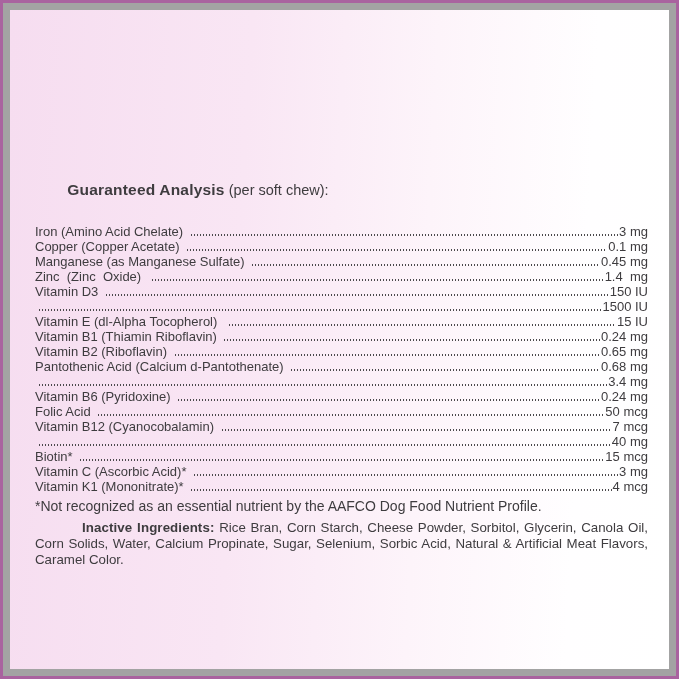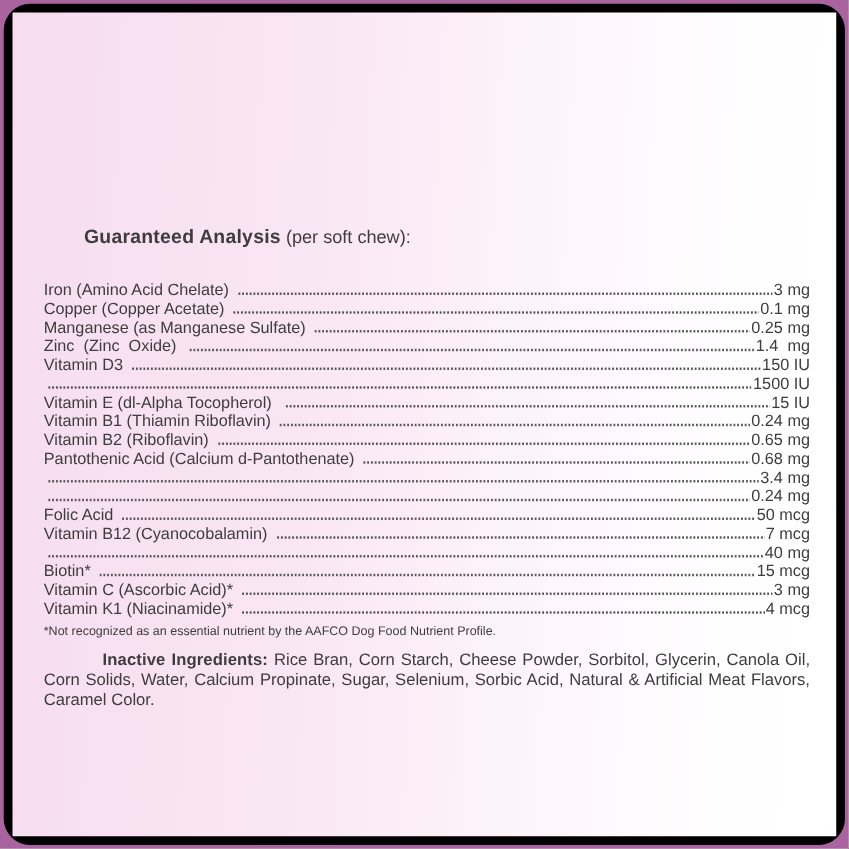--- a/index.html
+++ b/index.html
@@ -5,23 +5,22 @@
   html, body { margin: 0; padding: 0; background: #ffffff; }
   .frame {
     box-sizing: border-box;
     width: 679px; height: 679px;
     background: #a9639f;           
     padding: 3px;
   }
   .frame-inner {
     box-sizing: border-box;
     width: 100%; height: 100%;
-    background: #000000;           
+    background: #a3a3a3;           
     padding: 7px;
-    border-radius: 21px;
   }
   .content {
     box-sizing: border-box;
     width: 100%; height: 100%;
     background: linear-gradient(93deg, #f6ddf0 0%, #f9e6f4 35%, #fdf4fa 62%, #fffeff 85%, #ffffff 100%);
     padding: 154px 21px 0 25px;
     font-family: "Liberation Sans", sans-serif;
     color: #3e3c3f;
     overflow: hidden;
   }
@@ -47,21 +46,21 @@
     min-width: 6px;
     align-self: stretch;
     margin: 0 1px 0 3px;
     background-image: radial-gradient(circle, #4c4a4d 0.85px, rgba(0,0,0,0) 1.05px);
     background-size: 3px 2.4px;
     background-repeat: repeat-x;
     background-position: left bottom 2.5px;
   }
   .footnote {
     margin-top: 4px;
-    font-size: 10px;
+    font-size: 14px;
     line-height: 16px;
   }
   .inactive {
     margin: 6px 0 0 0;
     font-size: 13.3px;
     line-height: 15.8px;
     text-align: justify;
   }
   .inactive-label { font-weight: 700; letter-spacing: 0.1px; margin-left: 47px; }
 </style>
@@ -83,21 +82,21 @@
             <span class="nv">3 mg</span>
           </div>
           <div class="row">
             <span class="nl">Copper (Copper Acetate) </span>
             <span class="leader"></span>
             <span class="nv">0.1 mg</span>
           </div>
           <div class="row">
             <span class="nl">Manganese (as Manganese Sulfate) </span>
             <span class="leader"></span>
-            <span class="nv">0.25 mg</span>
+            <span class="nv">0.45 mg</span>
           </div>
           <div class="row">
             <span class="nl">Zinc  (Zinc  Oxide)  </span>
             <span class="leader"></span>
             <span class="nv">1.4  mg</span>
           </div>
           <div class="row">
             <span class="nl">Vitamin D3 </span>
             <span class="leader"></span>
             <span class="nv">150 IU</span>
@@ -124,20 +123,21 @@
           <div class="row">
             <span class="nl">Pantothenic Acid (Calcium d-Pantothenate) </span>
             <span class="leader"></span>
             <span class="nv">0.68 mg</span>
           </div>
           <div class="row">
             <span class="leader"></span>
             <span class="nv">3.4 mg</span>
           </div>
           <div class="row">
+            <span class="nl">Vitamin B6 (Pyridoxine) </span>
             <span class="leader"></span>
             <span class="nv">0.24 mg</span>
           </div>
           <div class="row">
             <span class="nl">Folic Acid </span>
             <span class="leader"></span>
             <span class="nv">50 mcg</span>
           </div>
           <div class="row">
             <span class="nl">Vitamin B12 (Cyanocobalamin) </span>
@@ -152,21 +152,21 @@
             <span class="nl">Biotin* </span>
             <span class="leader"></span>
             <span class="nv">15 mcg</span>
           </div>
           <div class="row">
             <span class="nl">Vitamin C (Ascorbic Acid)* </span>
             <span class="leader"></span>
             <span class="nv">3 mg</span>
           </div>
           <div class="row">
-            <span class="nl">Vitamin K1 (Niacinamide)* </span>
+            <span class="nl">Vitamin K1 (Mononitrate)* </span>
             <span class="leader"></span>
             <span class="nv">4 mcg</span>
           </div>
         </div>
 
       <div class="footnote">*Not recognized as an essential nutrient by the AAFCO Dog Food Nutrient Profile.</div>
 
       <p class="inactive">
         <span class="inactive-label">Inactive  Ingredients: </span><span> Rice Bran, Corn Starch, Cheese Powder, Sorbitol, Glycerin, Canola Oil, Corn Solids, Water, Calcium Propinate, Sugar, Selenium, Sorbic Acid, Natural &amp; Artificial Meat Flavors, Caramel Color.</span>
       </p>

